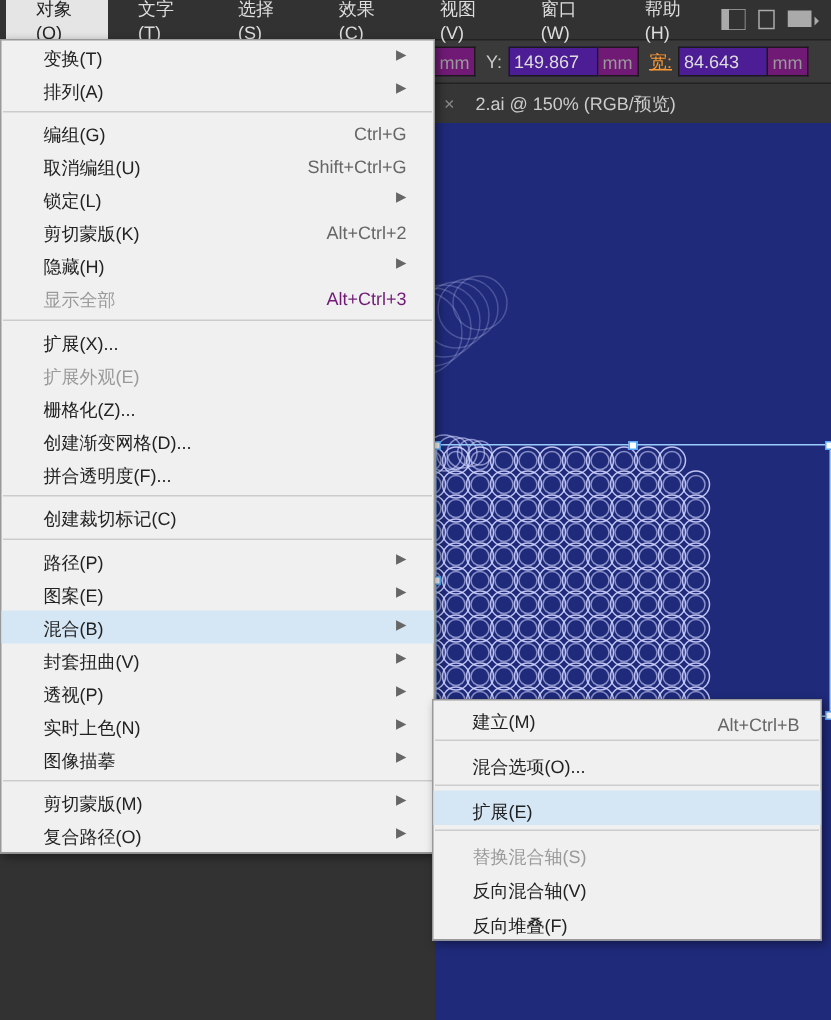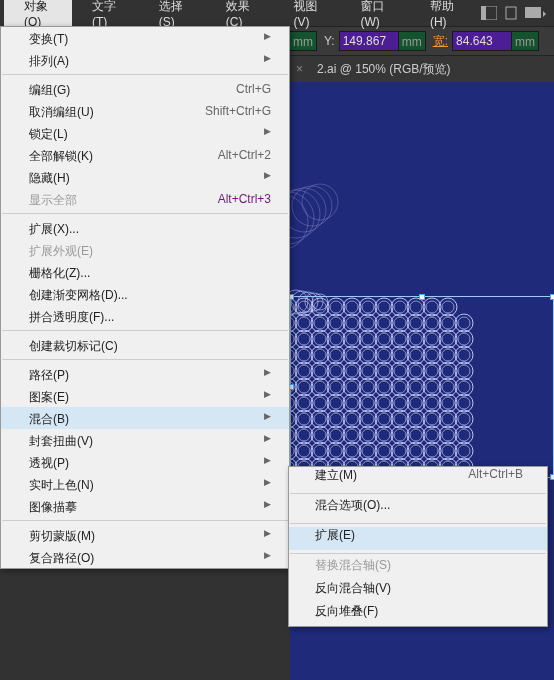--- a/index.html
+++ b/index.html
@@ -7,38 +7,38 @@
 .menubar{height:26px;background:#323232;display:flex;align-items:center;color:#ddd;padding:0 4px}
 .menubar .mi{padding:4px 20px;cursor:default}
 .menubar .mi.active{background:#e5e5e5;color:#222}
 .menubar .sp{flex:1}
 .menubar .ic{width:24px;height:20px;margin:0 3px;display:flex;align-items:center;justify-content:center;color:#bbb}
 .toolbar{height:30px;background:#3a3a3a;border-top:1px solid #222;border-bottom:1px solid #222;display:flex;align-items:center;color:#bbb;padding-left:290px;gap:3px}
 .field{display:flex;align-items:center;height:22px}
 .field .lab{background:#3a3a3a;padding:0 4px;color:#ccc}
 .field .lab.o{color:#ff9933;text-decoration:underline}
 .field input{width:60px;height:20px;background:#4c1d95;border:1px solid #1a1a1a;color:#ddd;padding:0 3px;text-align:left}
-.field .unit{background:#14532d;color:#999;padding:0 3px;height:20px;line-height:20px;border:1px solid #1a1a1a;border-left:none}
+.field .unit{background:#701a75;color:#999;padding:0 3px;height:20px;line-height:20px;border:1px solid #1a1a1a;border-left:none}
 .tabs{height:26px;background:#363636;display:flex;align-items:center;padding-left:296px;color:#ccc;gap:4px}
 .tabs .close{color:#888;margin-right:6px}
 .tabs .tabtxt{padding:0 4px}
 .canvas{position:absolute;left:290px;top:82px;right:0;bottom:0;background:#1f2a7a;overflow:hidden}
 .canvas svg{position:absolute;top:0;left:0}
 .selrect{position:absolute;left:0;top:214px;width:264px;height:182px;border:1px solid #9cf}
 .handle{position:absolute;width:6px;height:6px;background:#fff;border:1px solid #5af}
 .dropdown{position:absolute;left:0;top:26px;width:290px;background:#f0f0f0;border:1px solid #999;box-shadow:2px 2px 6px rgba(0,0,0,.4);color:#222}
 .dropdown .row{display:flex;align-items:flex-start;height:22px;padding:4px 18px 0 28px;cursor:default}
 .dropdown .row.sub::after{content:"▶";font-size:9px;color:#666;margin-left:auto}
 .dropdown .row.dis{color:#9a9a9a}
 .dropdown .row.hl{background:#d5e6f5}
 .dropdown .row .sc{margin-left:auto;color:#666}
 .dropdown .row.dis .sc{color:#701a75}
 .dropdown hr{border:none;border-top:1px solid #ccc;margin:3px 1px}
 .submenu{position:absolute;left:288px;top:466px;width:260px;background:#f0f0f0;border:1px solid #999;box-shadow:2px 2px 6px rgba(0,0,0,.4);color:#222}
-.submenu .row{display:flex;align-items:flex-start;height:23px;padding:0 24px 0 26px;cursor:default}
+.submenu .row{display:flex;align-items:flex-end;height:23px;padding:0 14px 0 26px;cursor:default}
 .submenu .row.dis{color:#9a9a9a}
 .submenu .row.hl{background:#d5e6f5}
 .submenu .row .sc{margin-left:auto;color:#666}
 .submenu hr{border:none;border-top:1px solid #ccc;margin:3px 1px}
 </style>
 </head>
 <body>
 
 <div class="menubar">
  <div class="mi active">对象(O)</div>
@@ -413,21 +413,21 @@
       <span class="sc">Ctrl+G</span>
     </div>
     <div class="row">
       <span>取消编组(U)</span>
       <span class="sc">Shift+Ctrl+G</span>
     </div>
     <div class="row sub">
       <span>锁定(L)</span>
     </div>
     <div class="row">
-      <span>全部解锁(K)</span>
+      <span>剪切蒙版(K)</span>
       <span class="sc">Alt+Ctrl+2</span>
     </div>
     <div class="row sub">
       <span>隐藏(H)</span>
     </div>
     <div class="row dis">
       <span>显示全部</span>
       <span class="sc">Alt+Ctrl+3</span>
     </div>
     <hr>

